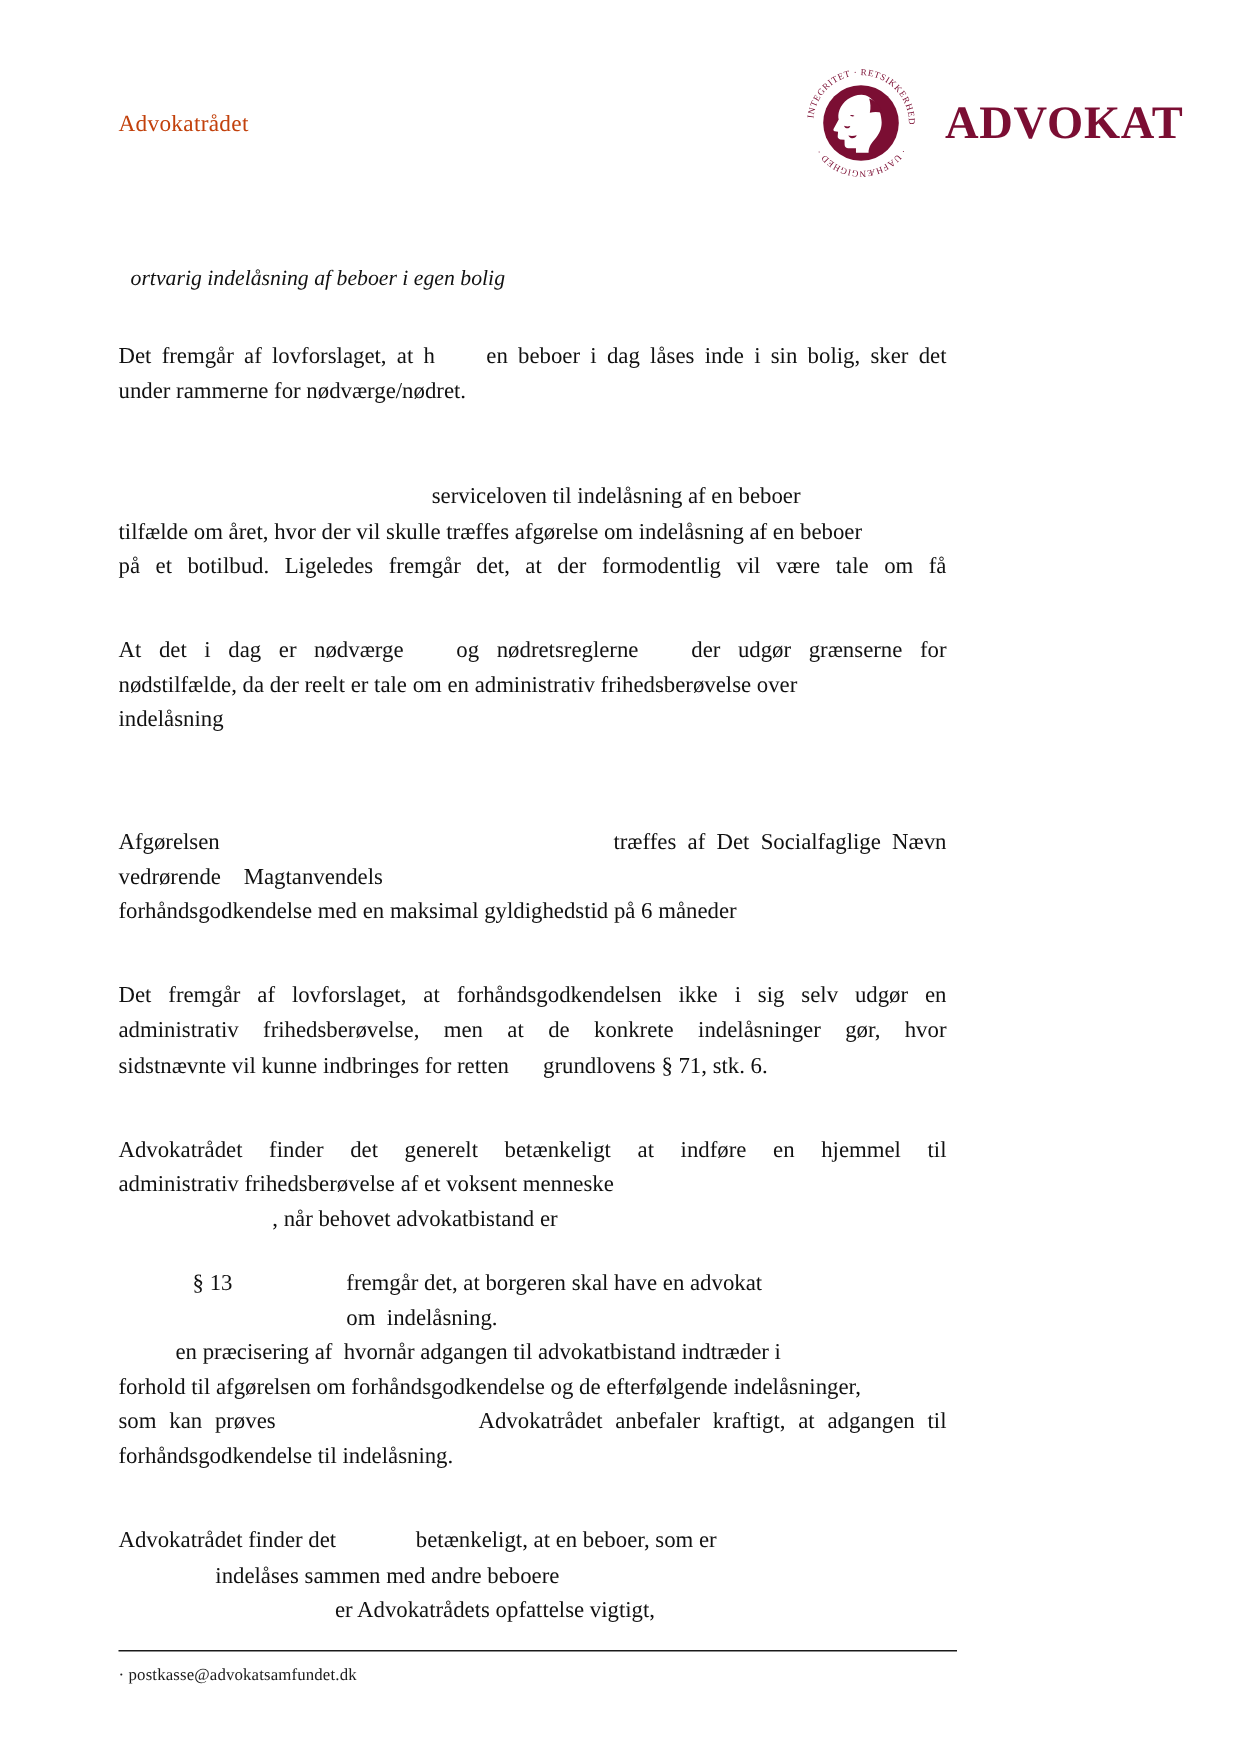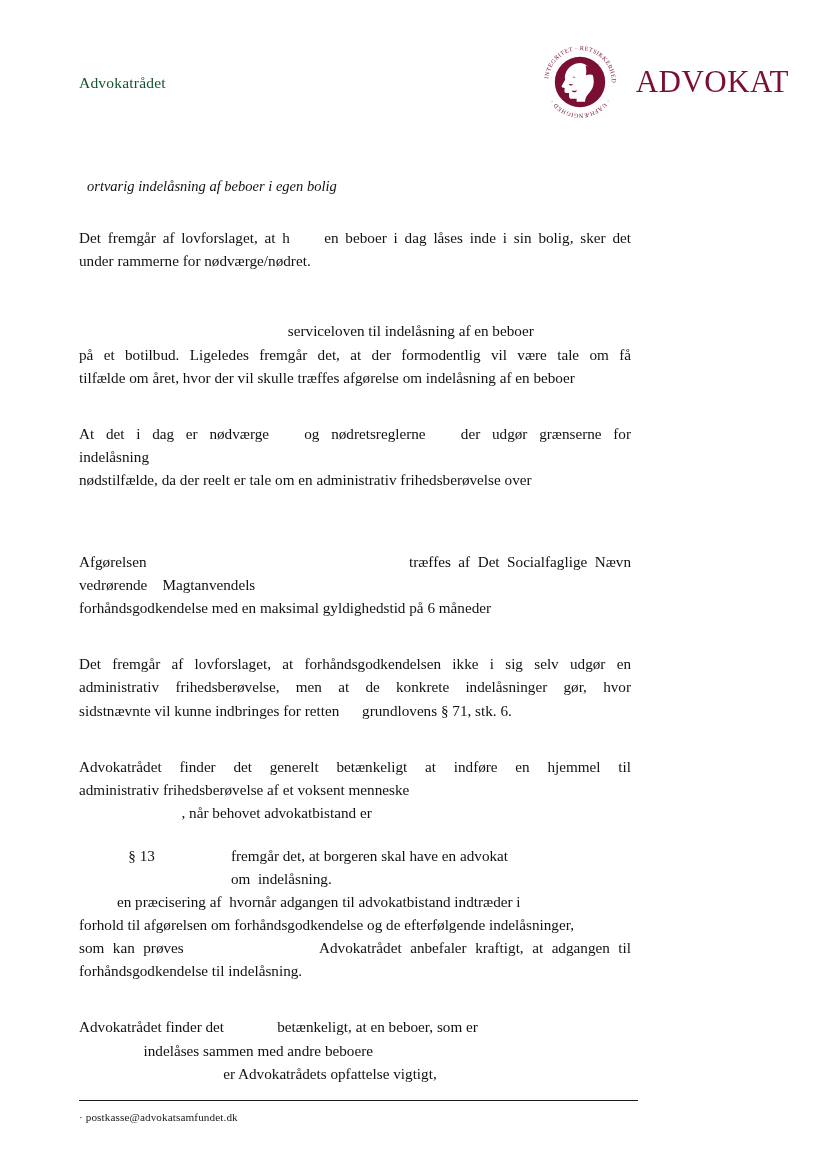--- a/index.html
+++ b/index.html
@@ -29,21 +29,21 @@
     left: 0;
     right: 0;
     height: 80px;
   }
   .org-name {
     position: absolute;
     left: 79px;
     top: 12px;
     font-size: 15.5px;
     letter-spacing: 0.2px;
-    color: #14532d;
+    color: #c2410c;
     white-space: nowrap;
   }
 
   .logo-block {
     position: absolute;
     right: 38px;
     top: -22px;
     display: flex;
     align-items: center;
     gap: 14px;
@@ -57,21 +57,21 @@
   .seal svg { display: block; width: 84px; height: 84px; }
 
   .wordmark {
     display: flex;
     flex-direction: column;
     line-height: 0.92;
     color: #7B0E33;
   }
   .wordmark .line1 {
     font-family: "Liberation Serif", "DejaVu Serif", serif;
-    font-weight: normal;
+    font-weight: bold;
     font-size: 31px;
     letter-spacing: 0.5px;
   }
   .wordmark .line2 {
     font-family: "Liberation Serif", "DejaVu Serif", serif;
     font-weight: normal;
     font-size: 31px;
     letter-spacing: 0.3px;
   }
 
@@ -197,28 +197,28 @@
     <div class="section-heading">ortvarig indelåsning af beboer i egen bolig</div>
 
     <div id="paragraph-container">
         <p class="para">
           <span class="ln justify">Det fremgår af lovforslaget, at h     en beboer i dag låses inde i sin bolig, sker det</span>
           <span class="ln left">under rammerne for nødværge/nødret.</span>
         </p>
         <div class="gap-lg"></div>
         <p class="para">
           <span class="ln left">                                                       serviceloven til indelåsning af en beboer</span>
+          <span class="ln left">tilfælde om året, hvor der vil skulle træffes afgørelse om indelåsning af en beboer</span>
           <span class="ln justify">på et botilbud. Ligeledes fremgår det, at der formodentlig vil være tale om få</span>
-          <span class="ln left">tilfælde om året, hvor der vil skulle træffes afgørelse om indelåsning af en beboer</span>
         </p>
         <div class="gap-md"></div>
         <p class="para">
           <span class="ln justify">At det i dag er nødværge   og nødretsreglerne   der udgør grænserne for</span>
+          <span class="ln left">nødstilfælde, da der reelt er tale om en administrativ frihedsberøvelse over</span>
           <span class="ln left">indelåsning</span>
-          <span class="ln left">nødstilfælde, da der reelt er tale om en administrativ frihedsberøvelse over</span>
         </p>
         <div class="gap-xl"></div>
         <p class="para">
           <span class="ln justify">Afgørelsen                                   træffes af Det Socialfaglige Nævn</span>
           <span class="ln left">vedrørende    Magtanvendels</span>
           <span class="ln left">forhåndsgodkendelse med en maksimal gyldighedstid på 6 måneder</span>
         </p>
         <div class="gap-md"></div>
         <p class="para">
           <span class="ln justify">Det fremgår af lovforslaget, at forhåndsgodkendelsen ikke i sig selv udgør en</span>

